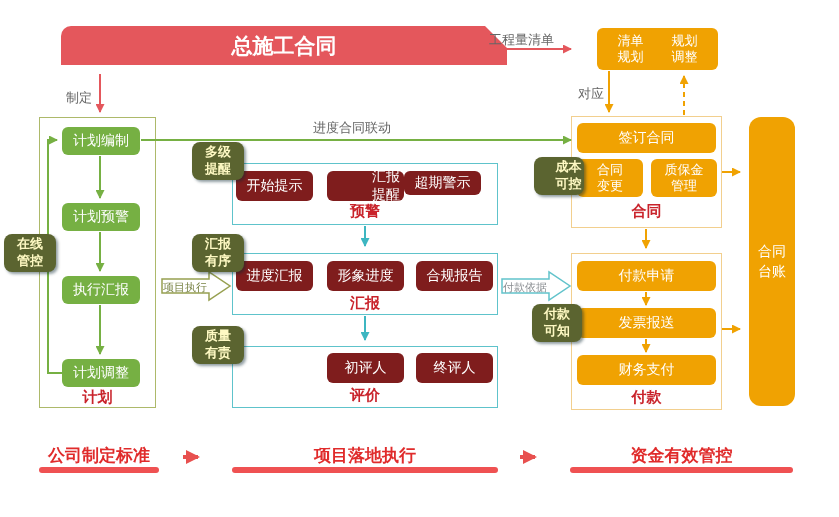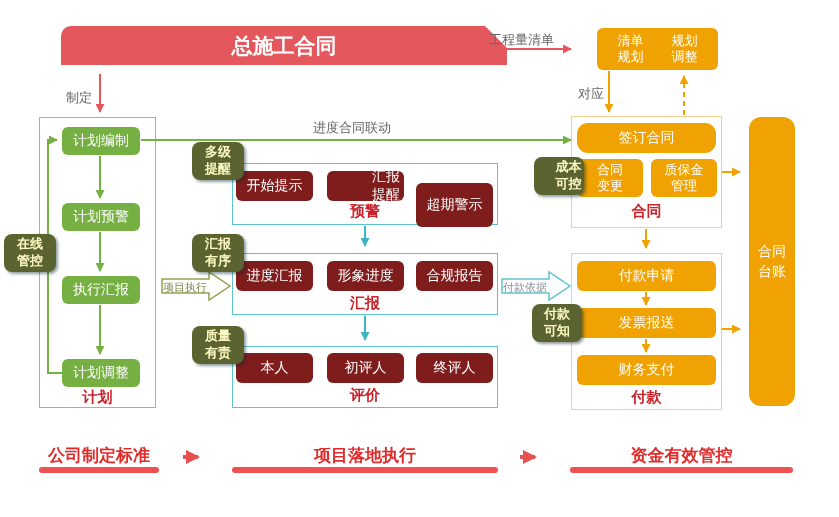--- a/index.html
+++ b/index.html
@@ -66,44 +66,43 @@
   <div class="abs box-green" style="left:62px;top:359px;width:78px;height:28px;">计划调整</div>
   <div class="abs caption" style="left:39px;top:388px;width:117px;">计划</div>
   <div class="abs tag pre" style="left:4px;top:234px;width:52px;height:38px;">在线
 管控</div>
 
   <div class="abs tag pre" style="left:192px;top:142px;width:52px;height:38px;">多级
 提醒</div>
   <div class="abs container-teal" style="left:232px;top:163px;width:266px;height:62px;"></div>
   <div class="abs box-blue" style="left:236px;top:171px;width:77px;height:30px;">开始提示</div>
   <div class="abs box-blue" style="left:327px;top:171px;width:77px;height:30px;padding-left:45px;">汇报提醒</div>
-  <div class="abs box-blue" style="left:416px;top:171px;width:77px;height:44px;margin-top:12px;">超期警示</div>
+  <div class="abs box-blue" style="left:404px;top:171px;width:77px;height:24px;">超期警示</div>
   <div class="abs caption" style="left:232px;top:202px;width:266px;">预警</div>
 
   <div class="abs tag pre" style="left:192px;top:234px;width:52px;height:38px;">汇报
 有序</div>
   <div class="abs container-teal" style="left:232px;top:253px;width:266px;height:62px;"></div>
   <div class="abs box-blue" style="left:236px;top:261px;width:77px;height:30px;">进度汇报</div>
   <div class="abs box-blue" style="left:327px;top:261px;width:77px;height:30px;">形象进度</div>
   <div class="abs box-blue" style="left:416px;top:261px;width:77px;height:30px;">合规报告</div>
   <div class="abs caption" style="left:232px;top:294px;width:266px;">汇报</div>
 
   <div class="abs tag pre" style="left:192px;top:326px;width:52px;height:38px;">质量
 有责</div>
   <div class="abs container-teal" style="left:232px;top:346px;width:266px;height:62px;"></div>
-  <div class="abs box-blue" style="left:236px;top:353px;width:77px;height:30px;">本人</div>
   <div class="abs box-blue" style="left:327px;top:353px;width:77px;height:30px;">初评人</div>
   <div class="abs box-blue" style="left:416px;top:353px;width:77px;height:30px;">终评人</div>
   <div class="abs caption" style="left:232px;top:386px;width:266px;">评价</div>
 
   <div class="abs hollow-arrow-label" style="left:163px;top:280px;color:#7a8447;">项目执行</div>
   <div class="abs hollow-arrow-label" style="left:503px;top:280px;color:#8b8f93;">付款依据</div>
 
   <div class="abs container-orange" style="left:571px;top:116px;width:151px;height:112px;"></div>
-  <div class="abs box-orange" style="left:577px;top:123px;width:139px;height:30px;border-radius:11px;">签订合同</div>
+  <div class="abs box-orange" style="left:577px;top:123px;width:139px;height:30px;">签订合同</div>
   <div class="abs box-orange pre" style="left:577px;top:159px;width:66px;height:38px;font-size:13px;">合同
 变更</div>
   <div class="abs box-orange pre" style="left:651px;top:159px;width:66px;height:38px;font-size:13px;">质保金
 管理</div>
   <div class="abs caption" style="left:571px;top:202px;width:151px;">合同</div>
   <div class="abs tag pre" style="left:534px;top:157px;width:50px;height:38px;padding-left:19px;">成本
 可控</div>
 
   <div class="abs container-orange" style="left:571px;top:253px;width:151px;height:157px;"></div>
   <div class="abs box-orange" style="left:577px;top:308px;width:139px;height:30px;">发票报送</div>

